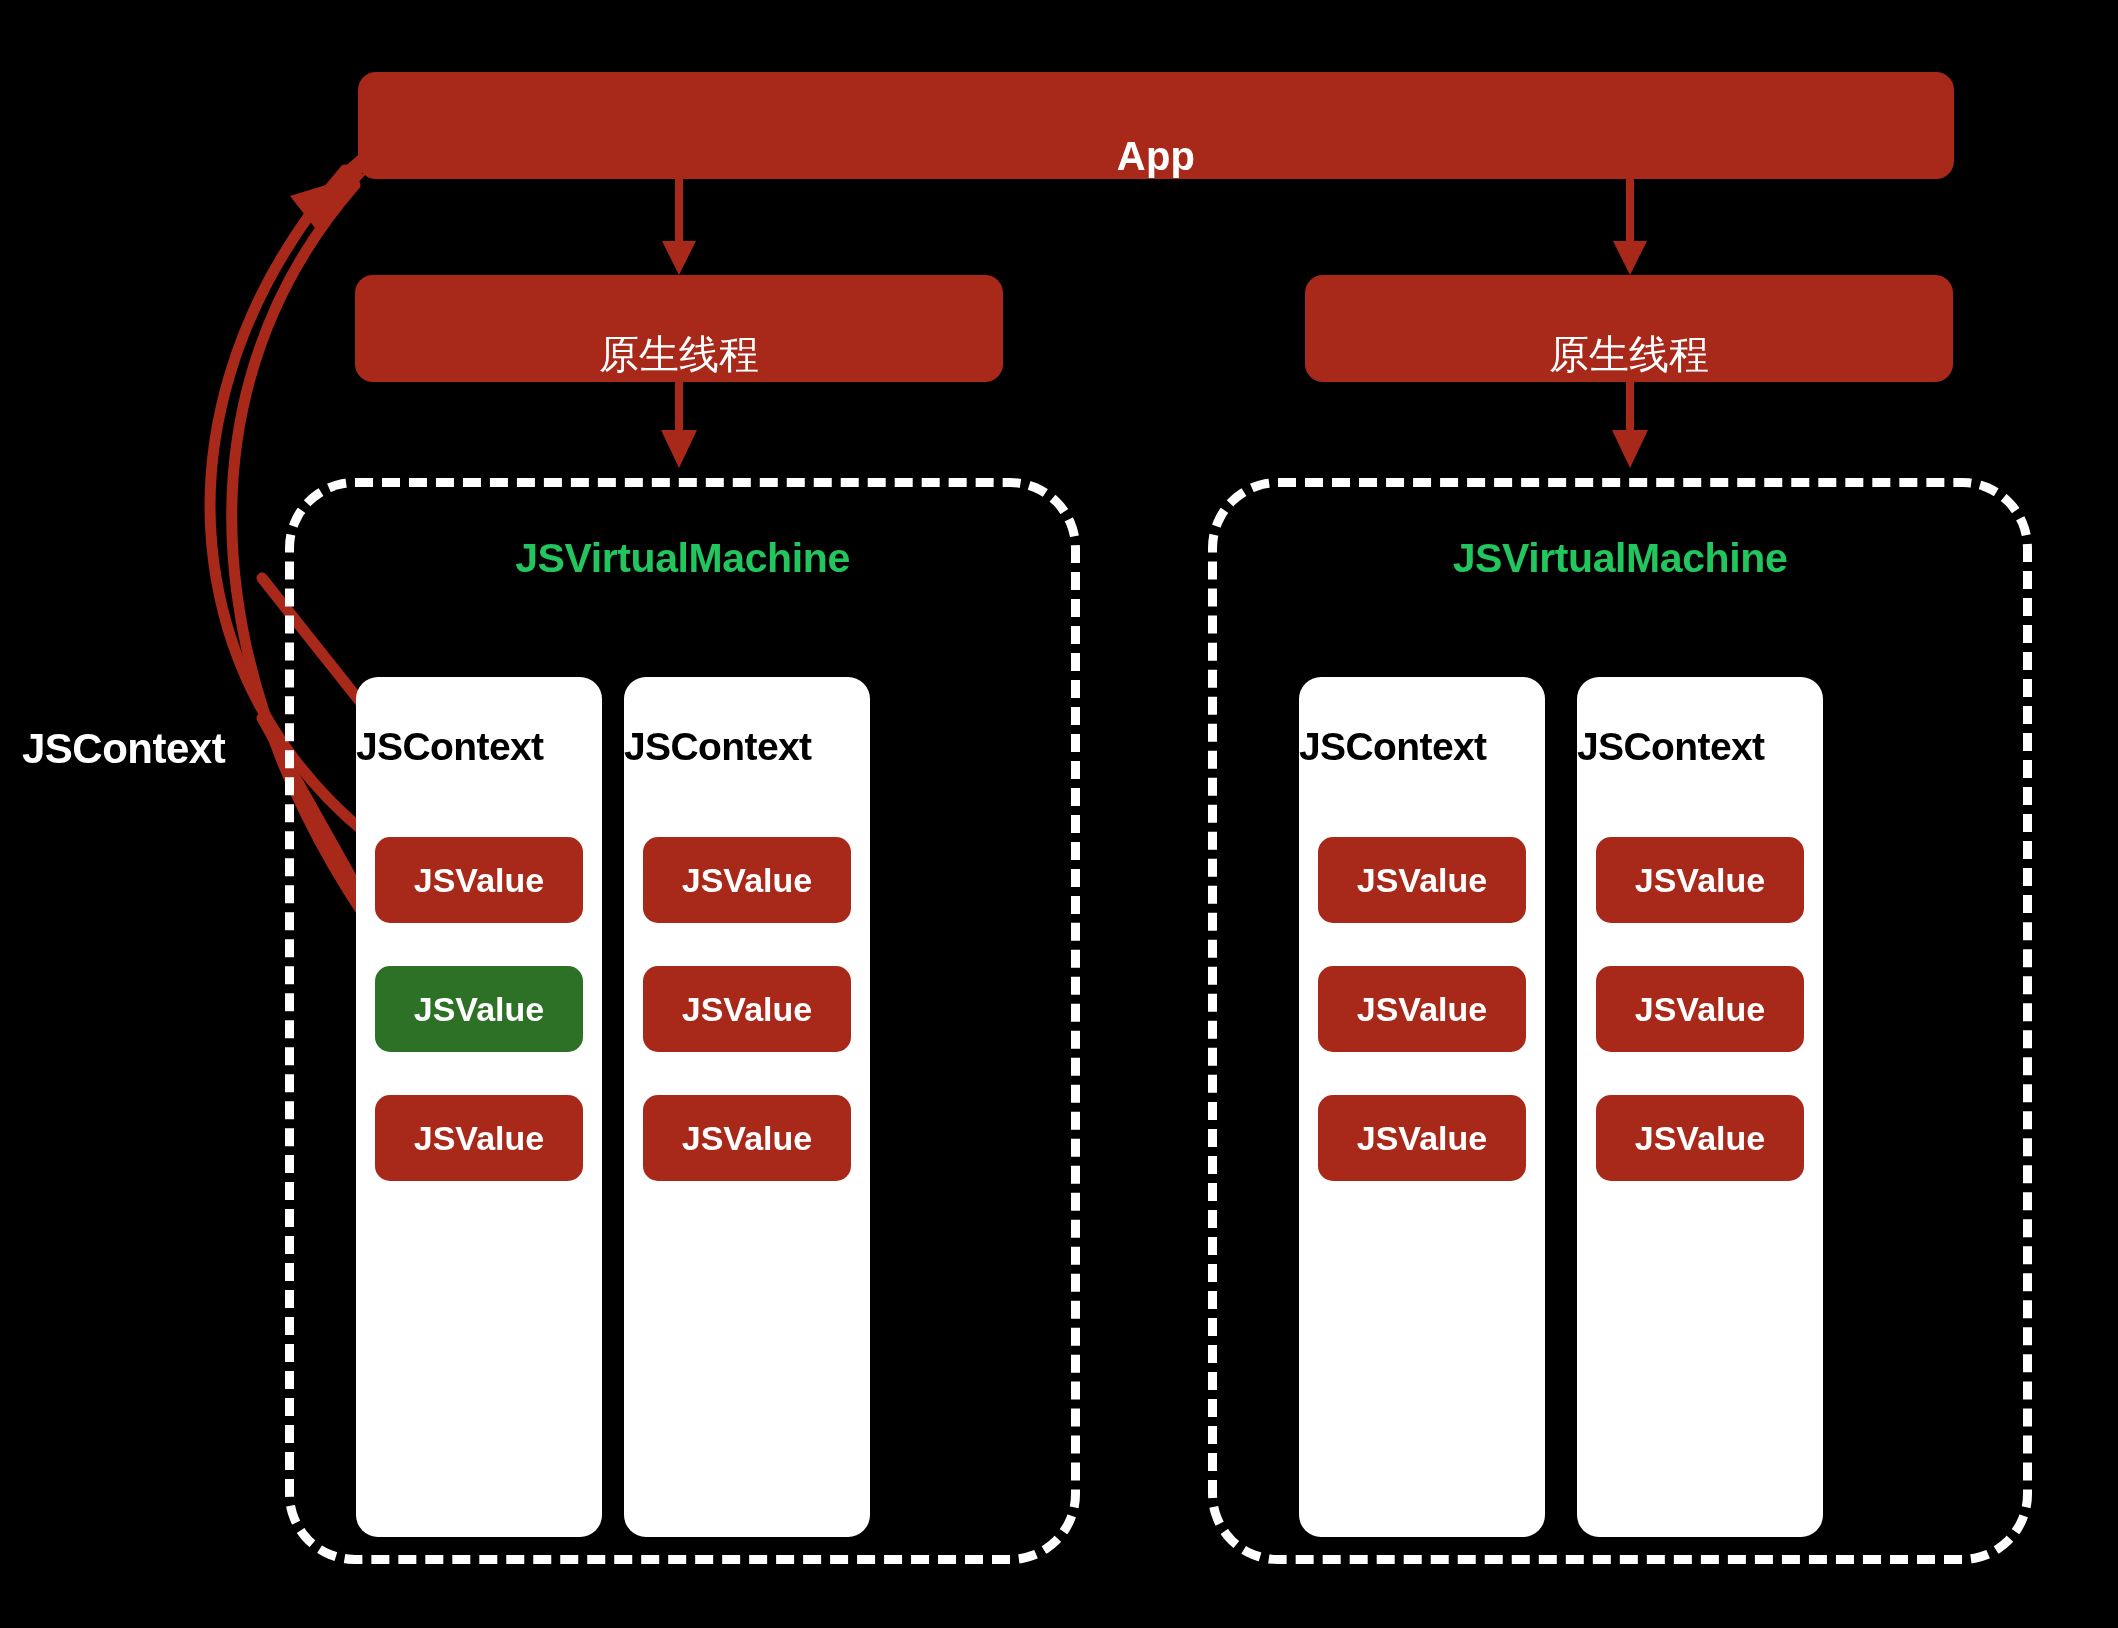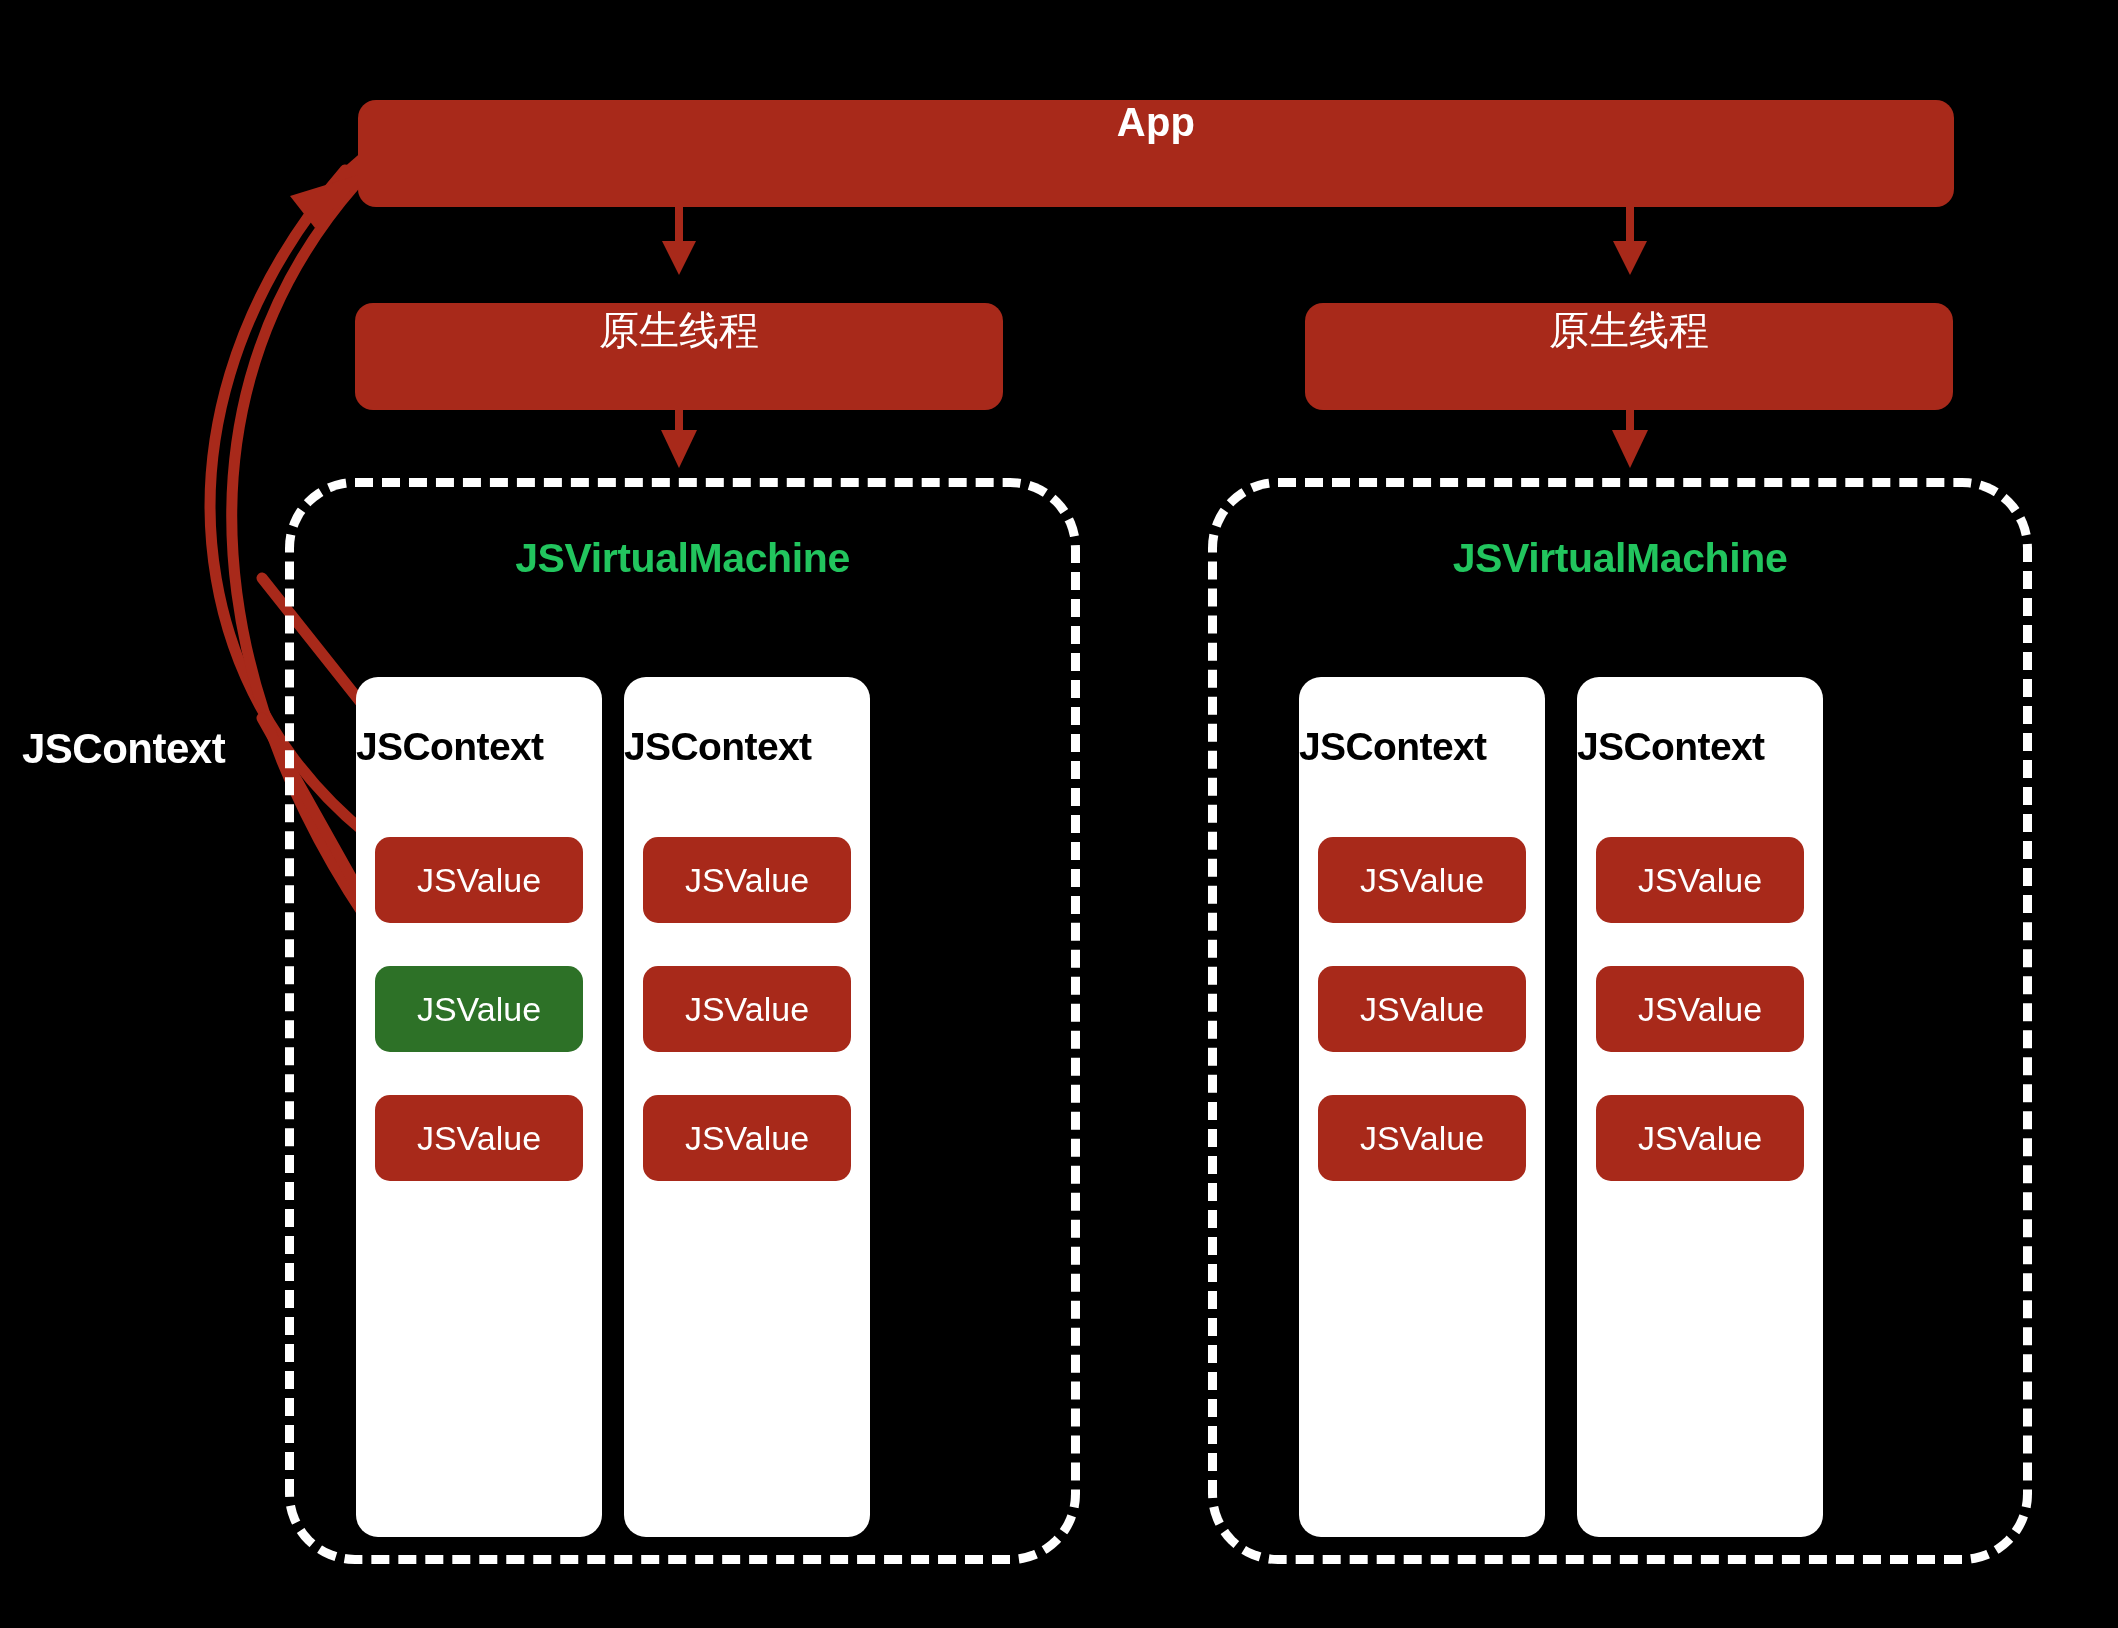--- a/index.html
+++ b/index.html
@@ -15,25 +15,24 @@
     font-family: "Liberation Sans", sans-serif;
     overflow: hidden;
   }
 
   
   .node-box {
     position: absolute;
     background: #A8291A;
     border-radius: 18px;
     display: flex;
-    align-items: flex-start;
+    align-items: flex-end;
     justify-content: center;
     color: #FFFFFF;
     box-sizing: border-box;
-    margin-top: 28px;
   }
 
   
   #app-box {
     left: 358px;
     top: 72px;
     width: 1596px;
     height: 107px;
     border-radius: 18px;
   }
@@ -119,21 +118,21 @@
   }
   .value-pill {
     height: 86px;
     border-radius: 15px;
     background: #A8291A;
     color: #FFFFFF;
     display: flex;
     align-items: center;
     justify-content: center;
     font-size: 34px;
-    font-weight: 400;
+    font-weight: 700;
     box-sizing: border-box;
   }
   .value-pill.green { background: #2D7127; }
 
   
   #jsexport-label {
     position: absolute;
     left: 22px;
     top: 725px;
     color: #FFFFFF;

